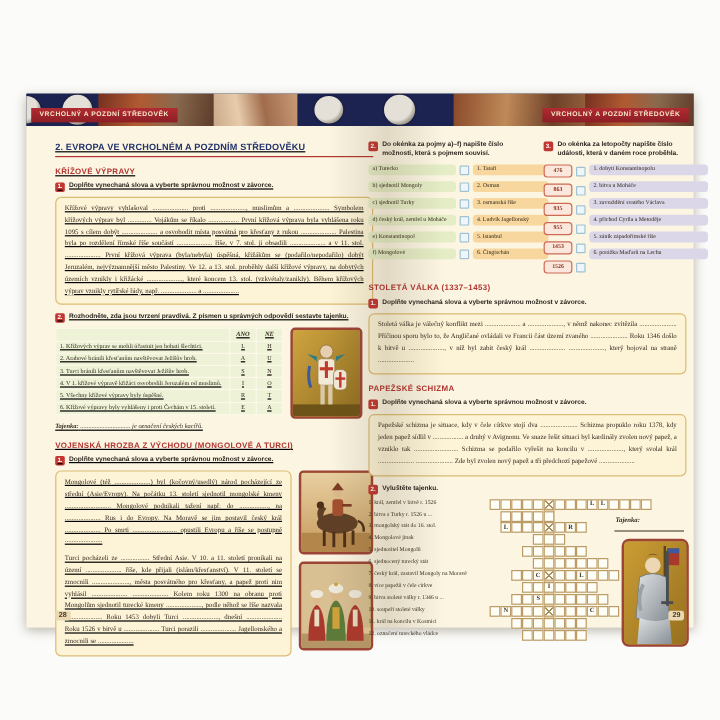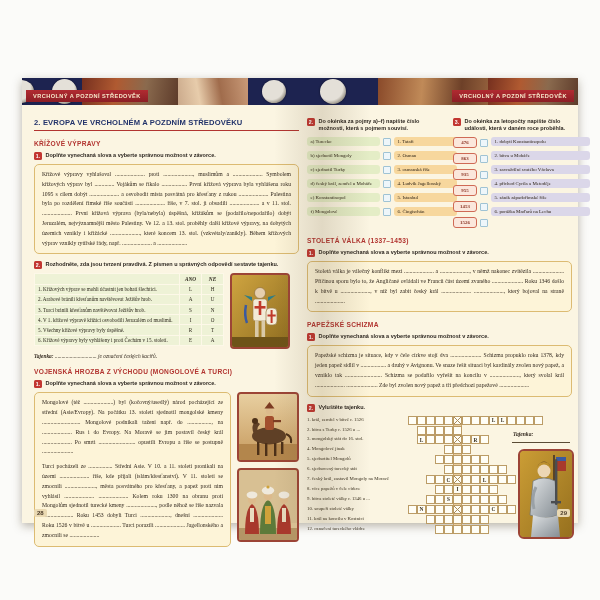--- a/index.html
+++ b/index.html
@@ -11,21 +11,21 @@
   .seg .coin{position:absolute;border-radius:50%;background:radial-gradient(circle at 40% 35%,#e4e0d8 0 55%,#a39d91 72%,#5c564c 100%);box-shadow:0 0 2px rgba(0,0,0,.6);}
   .paint1{background:linear-gradient(100deg,#76301f,#b05a31 35%,#8a6a4e 65%,#5d3b2a);}
   .paint2{background:linear-gradient(80deg,#caa98b,#e7ccab 30%,#a06c4c 60%,#c99a78);}
   .paint3{background:linear-gradient(95deg,#8a4a2a,#c08a58 40%,#6d4028 75%,#93603c);}
   .dk{background:#1d2350;}
   .ribbon{position:absolute;bottom:3px;background:linear-gradient(#b12b31,#8c1e25);color:#f6e8c9;font-size:5.6px;font-weight:bold;letter-spacing:.45px;padding:3px 7px;white-space:nowrap;z-index:5;}
   .ribbon.l{left:4px;} .ribbon.r{right:4px;}
   .spine{position:absolute;top:27px;bottom:0;left:252px;width:96px;background:linear-gradient(90deg,rgba(90,70,40,0),rgba(90,70,40,.16) 50%,rgba(90,70,40,0));pointer-events:none;z-index:4;}
   
   .page{position:absolute;top:27px;bottom:0;}
-  .page.left{left:4px;width:278px;padding:13px 5px 0 8px;box-sizing:border-box;}
+  .page.left{left:16px;width:278px;padding:13px 5px 0 8px;box-sizing:border-box;text-decoration:underline;}
   .page.right{left:280px;width:276px;padding:13px 6px 0 5px;box-sizing:border-box;}
   .chapter-title{color:#22336b;font-size:7.6px;font-weight:bold;letter-spacing:.15px;border-bottom:1.6px solid #b23430;padding-bottom:3px;}
   .red-h{color:#b23430;font-size:6.6px;font-weight:bold;letter-spacing:.3px;margin-top:9px;}
   .instr{display:flex;align-items:flex-start;gap:3.5px;margin-top:5px;}
   .badge{background:#c23631;color:#fff;font-size:5.2px;font-weight:bold;min-width:8px;height:8px;line-height:8px;text-align:center;border-radius:1.5px;flex:0 0 auto;}
   .instr-text{font-size:5.5px;font-weight:bold;color:#2c2620;line-height:1.3;}
   .fillbox{background:#fdf4d8;border:1px solid #dcbb72;border-radius:5px;padding:5px 7px;margin-top:4px;}
   .filltext{font-family:"Liberation Serif",serif;font-size:5.7px;line-height:1.72;text-align:justify;color:#33291f;}
   .filltext + .filltext{margin-top:5px;}
   

